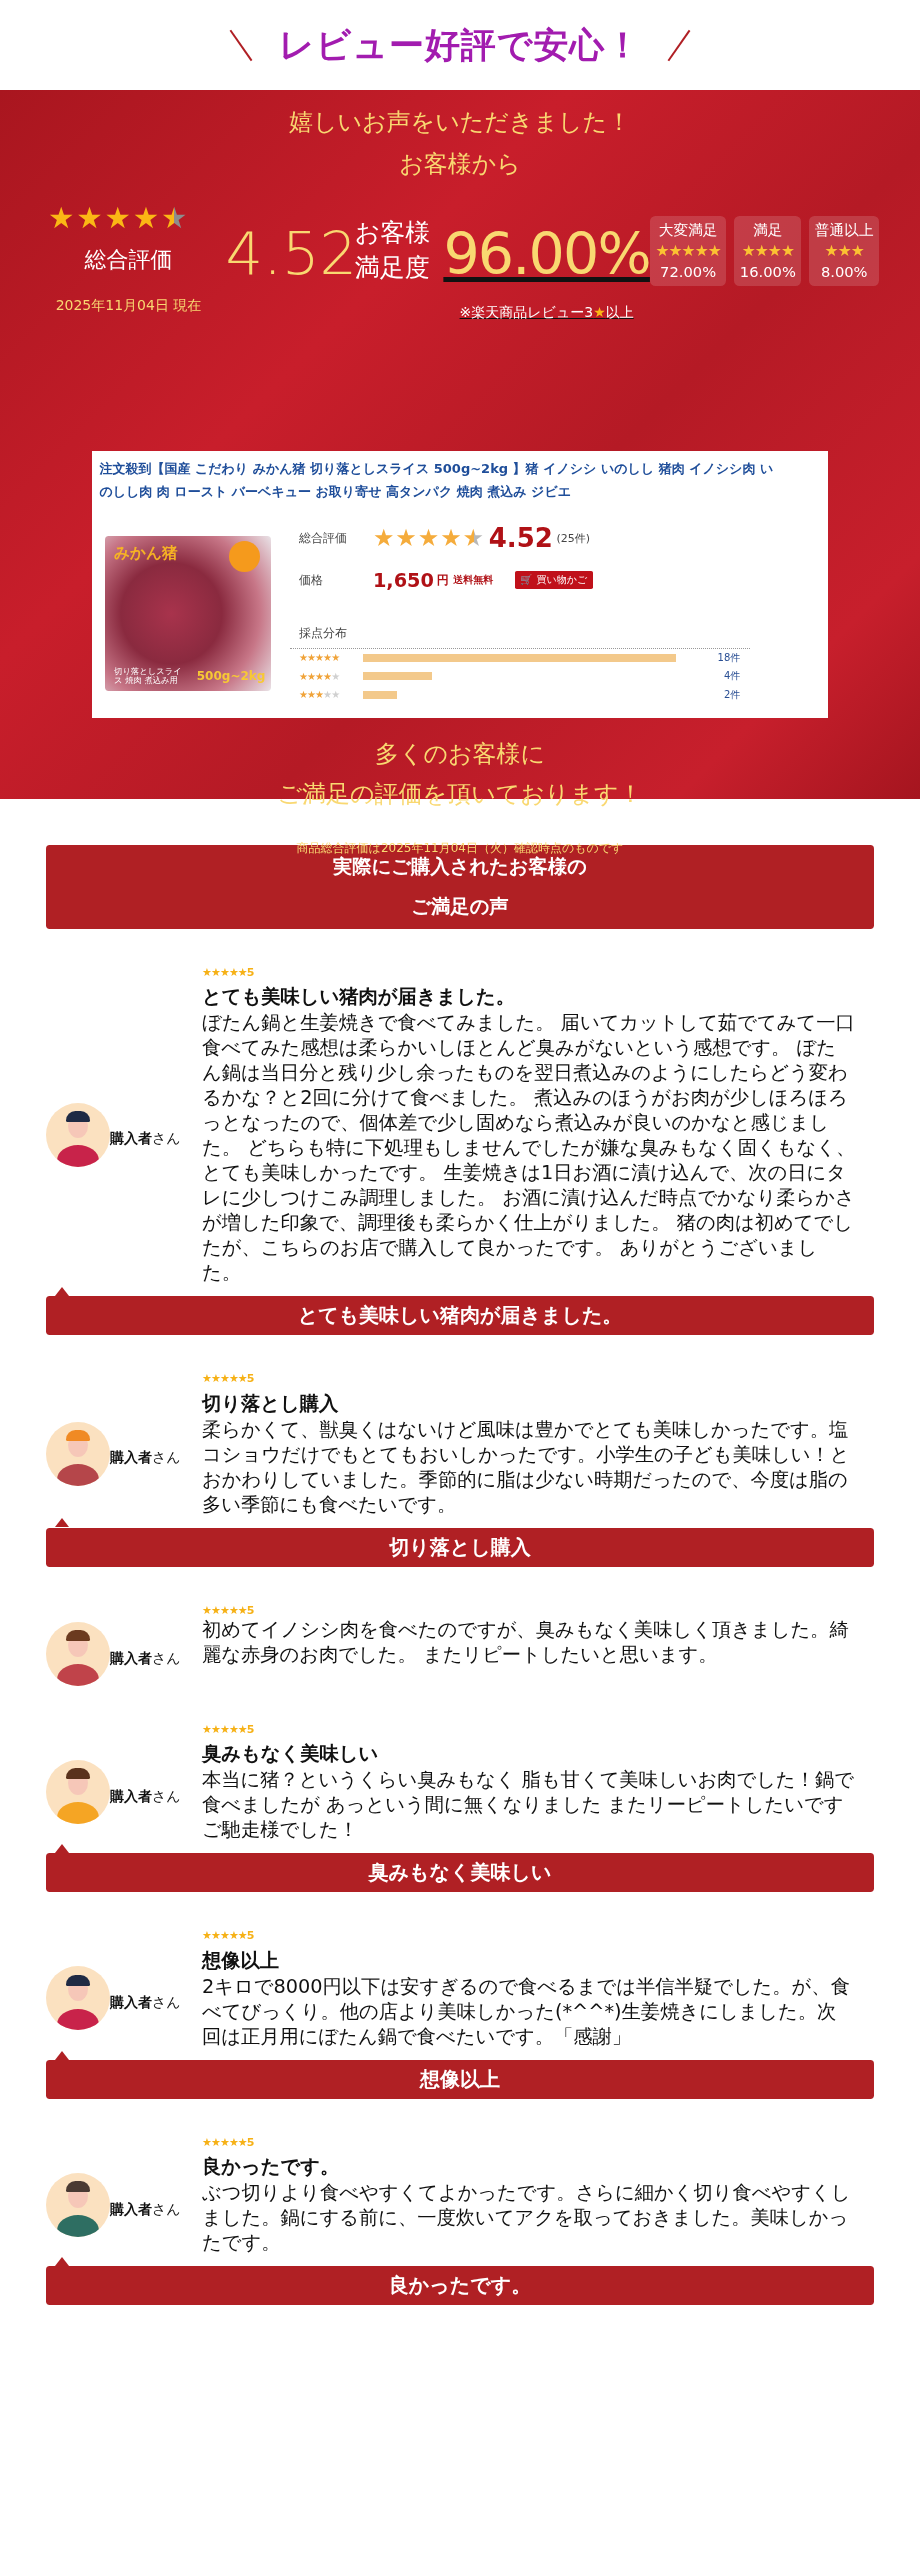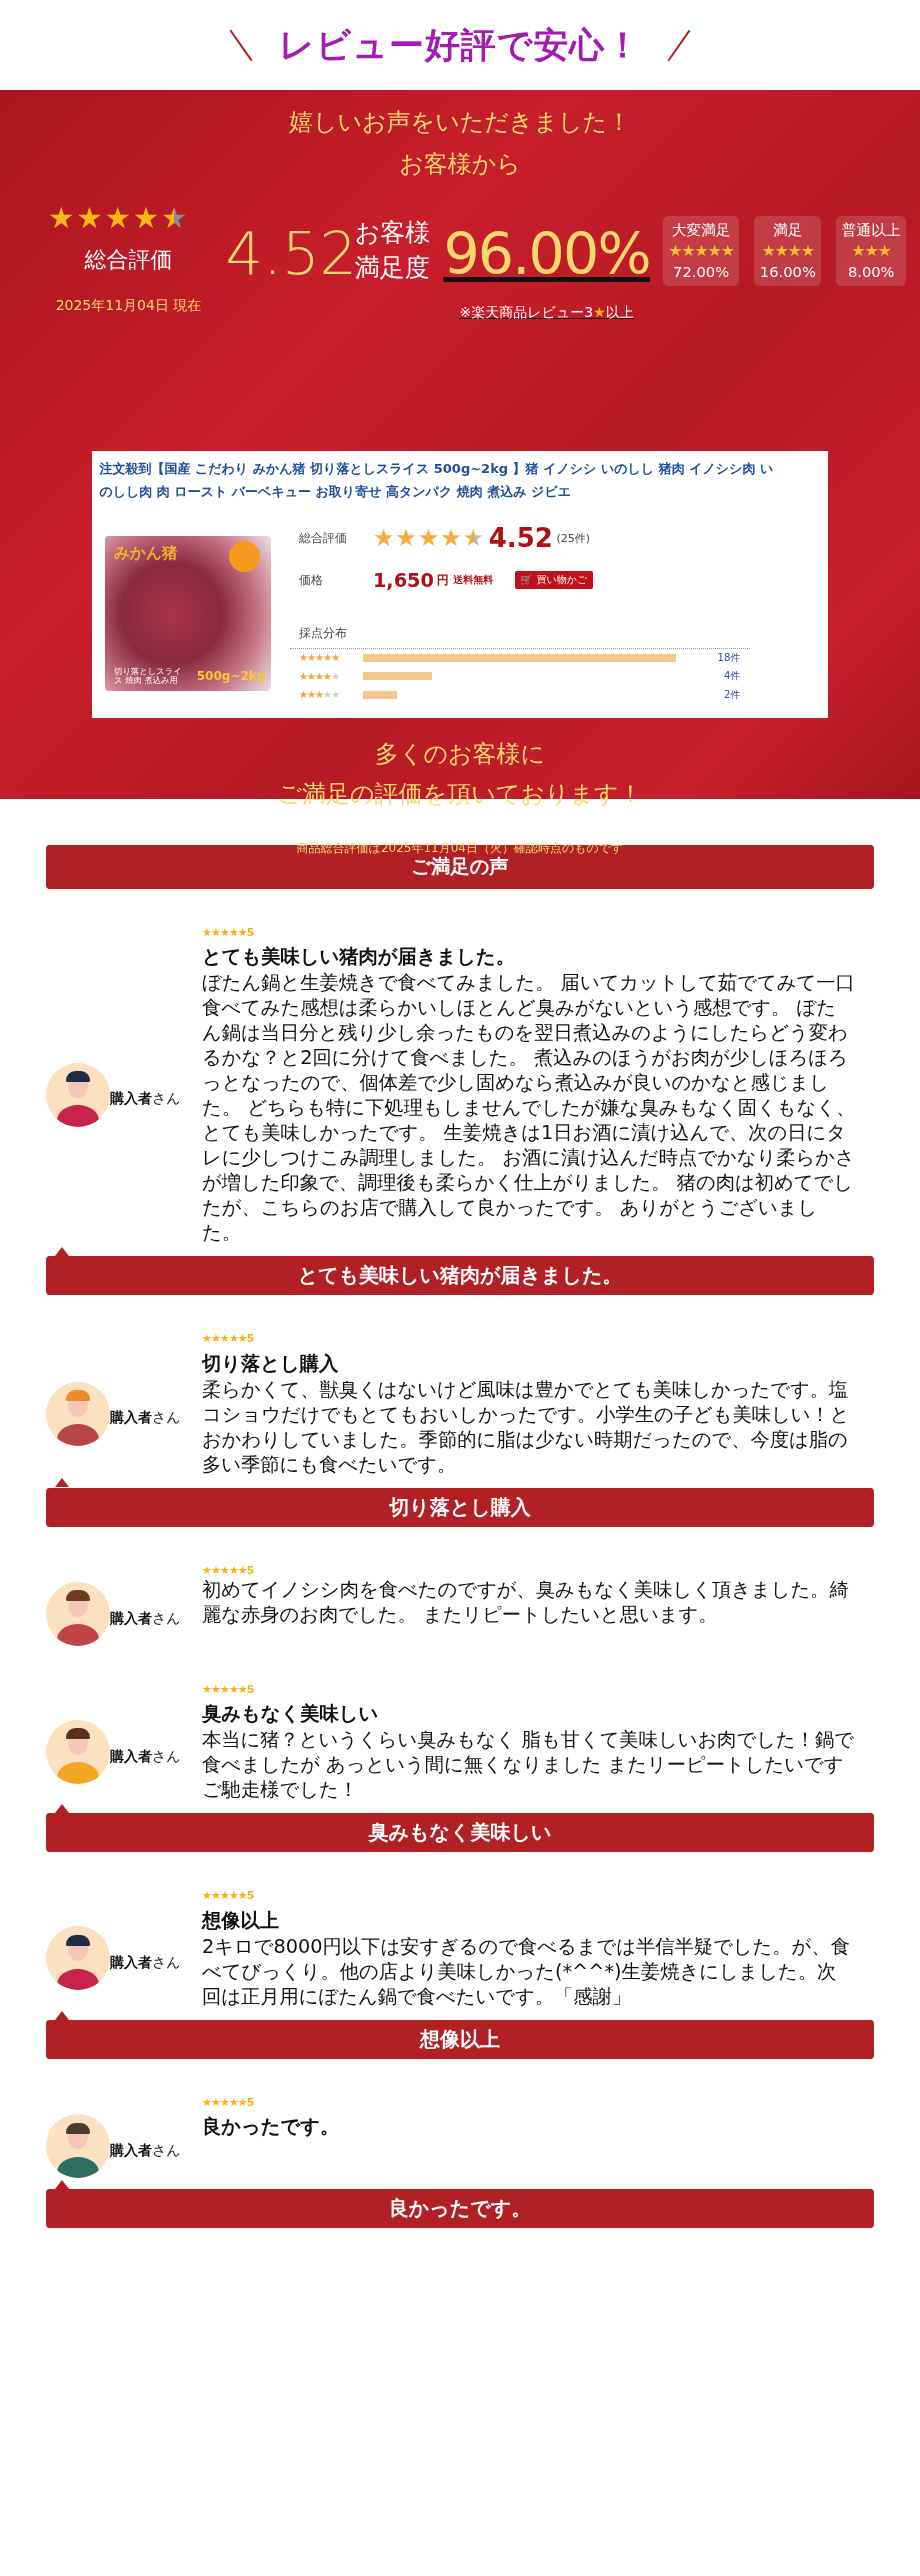--- a/index.html
+++ b/index.html
@@ -18,21 +18,21 @@
   .star.half { background: linear-gradient(90deg, #fbb715 50%, #8d8d8d 50%); -webkit-background-clip: text; background-clip: text; color: transparent; }
   .col-rating { width: 161px; text-align: center; }
   .lbl-overall { color: #fff; font-size: 22px; margin-top: 11px; }
   .date-now { color: #f9d871; font-size: 14px; margin-top: 22px; }
   .big-num { color: #f9d871; font-size: 59px; font-weight: 300; line-height: 64px; margin-top: 18.4px; margin-left: 16.6px; width: 120px; }
   .sat-label { color: #fff; font-size: 25px; line-height: 35px; margin-top: 12px; margin-left: 9.2px; }
   .sat-pct-wrap { margin-left: 13px; text-align: center; text-decoration: underline; }
   .sat-pct { color: #f9d871; font-size: 57px; line-height: 64px; margin-top: 18.4px; letter-spacing: -1.8px; }
   .note { color: #fff; font-size: 14px; margin-top: 18.4px; }
   .note .gstar { color: #fbb715; }
-  .boxes { display: flex; gap: 15px; margin-left: 13px; margin-top: 13px; }
+  .boxes { display: flex; gap: 8px; margin-left: 0; margin-top: 13px; }
   .box { background: rgba(255,255,255,0.15); border-radius: 5.5px; padding: 3.7px 5.5px; text-align: center; }
   .box .t { color: #fff; font-size: 14.7px; line-height: 20px; }
   .box .s { color: #fbc232; font-size: 15.6px; letter-spacing: -0.9px; line-height: 22px; }
   .box .p { color: #fff; font-size: 14.7px; line-height: 20px; }
 
   .product { position: absolute; left: 92px; top: 361px; width: 736px; height: 267px; background: #fff; padding: 5.5px 7.4px; overflow: hidden; }
   .product-title { color: #1f4e9a; font-size: 13px; font-weight: bold; line-height: 23px; white-space: nowrap; }
   .product-body { display: flex; margin-top: 14.7px; }
   .img { width: 166px; height: 155px; margin-left: 5.5px; margin-top: 18.4px; border-radius: 3.7px; background: radial-gradient(circle at 40% 50%, #a8334c 0%, #8a2a3f 40%, #c77687 70%, #e9e3e7 100%); position: relative; }
   .img .tag { position: absolute; left: 9.2px; top: 7.4px; color: #f6b324; font-size: 15.6px; font-weight: bold; }
@@ -188,20 +188,21 @@
 
   <div class="hero-foot">
     <div>多くのお客様に</div>
     <div>ご満足の評価を頂いております！</div>
   </div>
   <div class="hero-note">商品総合評価は2025年11月04日（火）確認時点のものです</div>
 </section>
 
 <section class="voices">
   <div class="vbanner">
+    <div>実際にご購入されたお客様の</div>
     <div>ご満足の声</div>
   </div>
   <div id="reviews">
       <div class="review">
     <div class="rev-top">
       <div class="avatar-col">
         <div class="avatar">
           <div class="body" style="background:#c8234a"></div>
           <div class="head"></div>
           <div class="hair" style="background:#1f2a44"></div>
@@ -293,19 +294,20 @@
         <div class="avatar">
           <div class="body" style="background:#2e6e62"></div>
           <div class="head"></div>
           <div class="hair" style="background:#4a3a33"></div>
         </div>
         <div class="buyer"><b>購入者</b><span>さん</span></div>
       </div>
       <div class="rev-body">
         <div class="rstars">★★★★★5</div>
         <div class="rtitle">良かったです。</div>
+        <div class="rtext">ぶつ切りより食べやすくてよかったです。さらに細かく切り食べやすくしました。鍋にする前に、一度炊いてアクを取っておきました。美味しかったです。</div>
       </div>
     </div>
     <div class="rbar">良かったです。</div>
       </div>
     </div>
 </section>
 
 
 </body></html>

